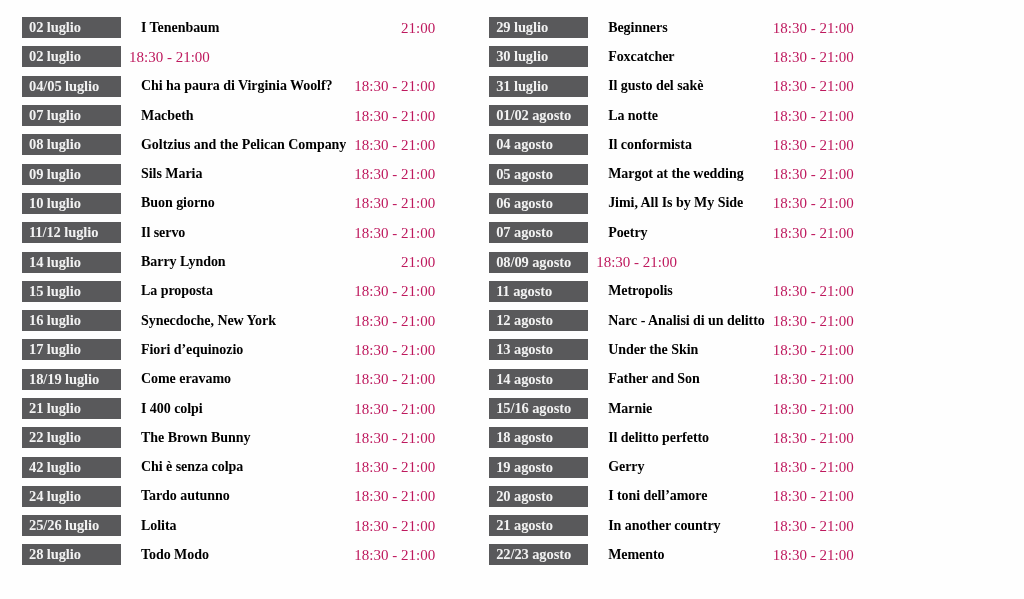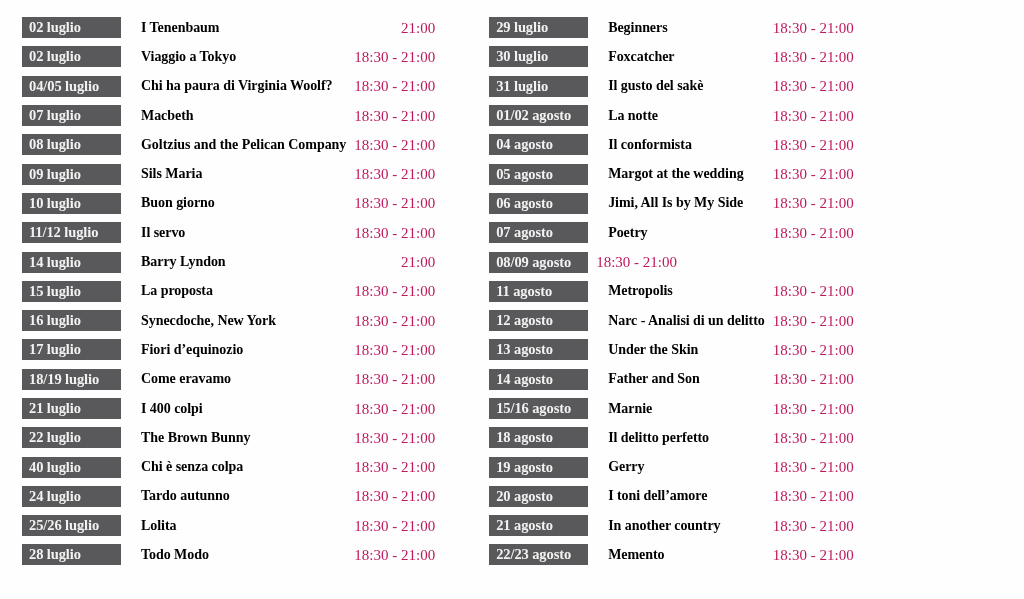--- a/index.html
+++ b/index.html
@@ -83,21 +83,20 @@
 
 <div id="schedule">
     <div class="column left">
       <div class="row">
         <div class="date-badge">02 luglio</div>
         <div class="title">I Tenenbaum</div>
         <div class="time">21:00</div>
       </div>
       <div class="row">
         <div class="date-badge">02 luglio</div>
-        <div class="title">Viaggio a Tokyo</div>
         <div class="time">18:30 - 21:00</div>
       </div>
       <div class="row">
         <div class="date-badge">04/05 luglio</div>
         <div class="title">Chi ha paura di Virginia Woolf?</div>
         <div class="time">18:30 - 21:00</div>
       </div>
       <div class="row">
         <div class="date-badge">07 luglio</div>
         <div class="title">Macbeth</div>
@@ -152,21 +151,21 @@
         <div class="date-badge">21 luglio</div>
         <div class="title">I 400 colpi</div>
         <div class="time">18:30 - 21:00</div>
       </div>
       <div class="row">
         <div class="date-badge">22 luglio</div>
         <div class="title">The Brown Bunny</div>
         <div class="time">18:30 - 21:00</div>
       </div>
       <div class="row">
-        <div class="date-badge">40 luglio</div>
+        <div class="date-badge">42 luglio</div>
         <div class="title">Chi è senza colpa</div>
         <div class="time">18:30 - 21:00</div>
       </div>
       <div class="row">
         <div class="date-badge">24 luglio</div>
         <div class="title">Tardo autunno</div>
         <div class="time">18:30 - 21:00</div>
       </div>
       <div class="row">
         <div class="date-badge">25/26 luglio</div>

